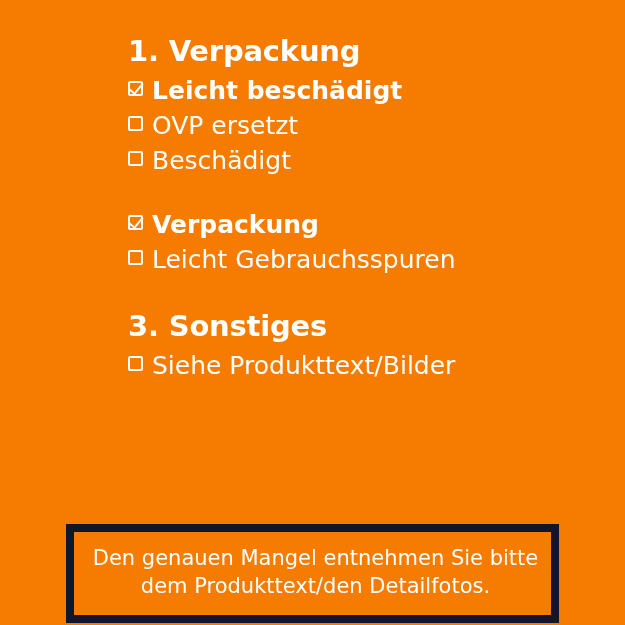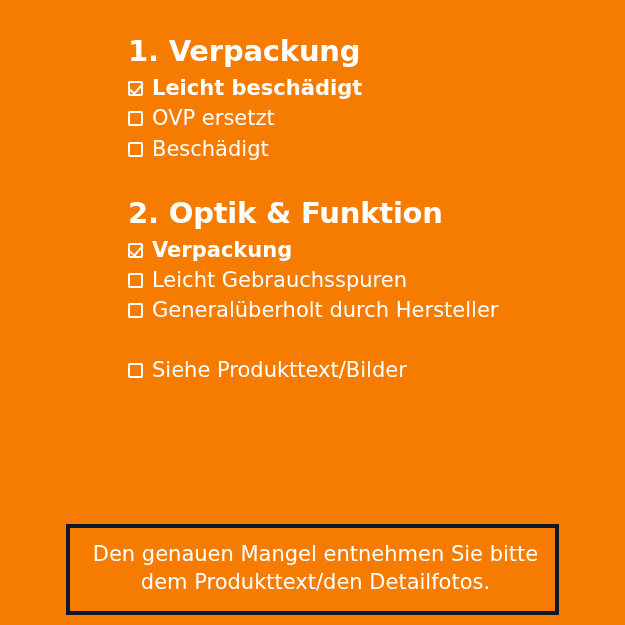--- a/index.html
+++ b/index.html
@@ -63,33 +63,33 @@
     position: absolute;
     left: 2px;
     top: -3px;
     width: 6px;
     height: 12px;
     border: solid #ffffff;
     border-width: 0 2.5px 2.5px 0;
     transform: rotate(40deg);
   }
   .option-label {
-    font-size: 21px;
+    font-size: 25px;
     color: #ffffff;
   }
   .option.selected .option-label {
     font-weight: bold;
   }
   .notice {
     position: absolute;
     left: 66px;
     top: 524px;
     width: 493px;
     box-sizing: border-box;
-    border: 4px solid #0f172a;
+    border: 8px solid #0f172a;
     padding: 12px 8px 14px 14px;
     text-align: center;
   }
   .notice-line {
     color: #ffffff;
     font-size: 21px;
     line-height: 1.35;
   }
 </style>
 </head>
@@ -109,36 +109,32 @@
         <span class="checkbox"></span>
         <span class="option-label">OVP ersetzt</span>
       </div>
       <div class="option">
         <span class="checkbox"></span>
         <span class="option-label">Beschädigt</span>
       </div>
     </div>
 
     <div class="section">
-      <div class="section-title">2. Optik &amp; Funktion</div>
       <div class="option selected">
         <span class="checkbox checked"></span>
         <span class="option-label">Verpackung</span>
       </div>
       <div class="option">
         <span class="checkbox"></span>
         <span class="option-label">Leicht Gebrauchsspuren</span>
       </div>
-      <div class="option">
-        <span class="checkbox"></span>
-        <span class="option-label">Generalüberholt durch Hersteller</span>
-      </div>
     </div>
 
     <div class="section">
+      <div class="section-title">3. Sonstiges</div>
       <div class="option">
         <span class="checkbox"></span>
         <span class="option-label">Siehe Produkttext/Bilder</span>
       </div>
     </div>
 
   </div>
 
   <div class="notice">
     <div class="notice-line">Den genauen Mangel entnehmen Sie bitte</div>

